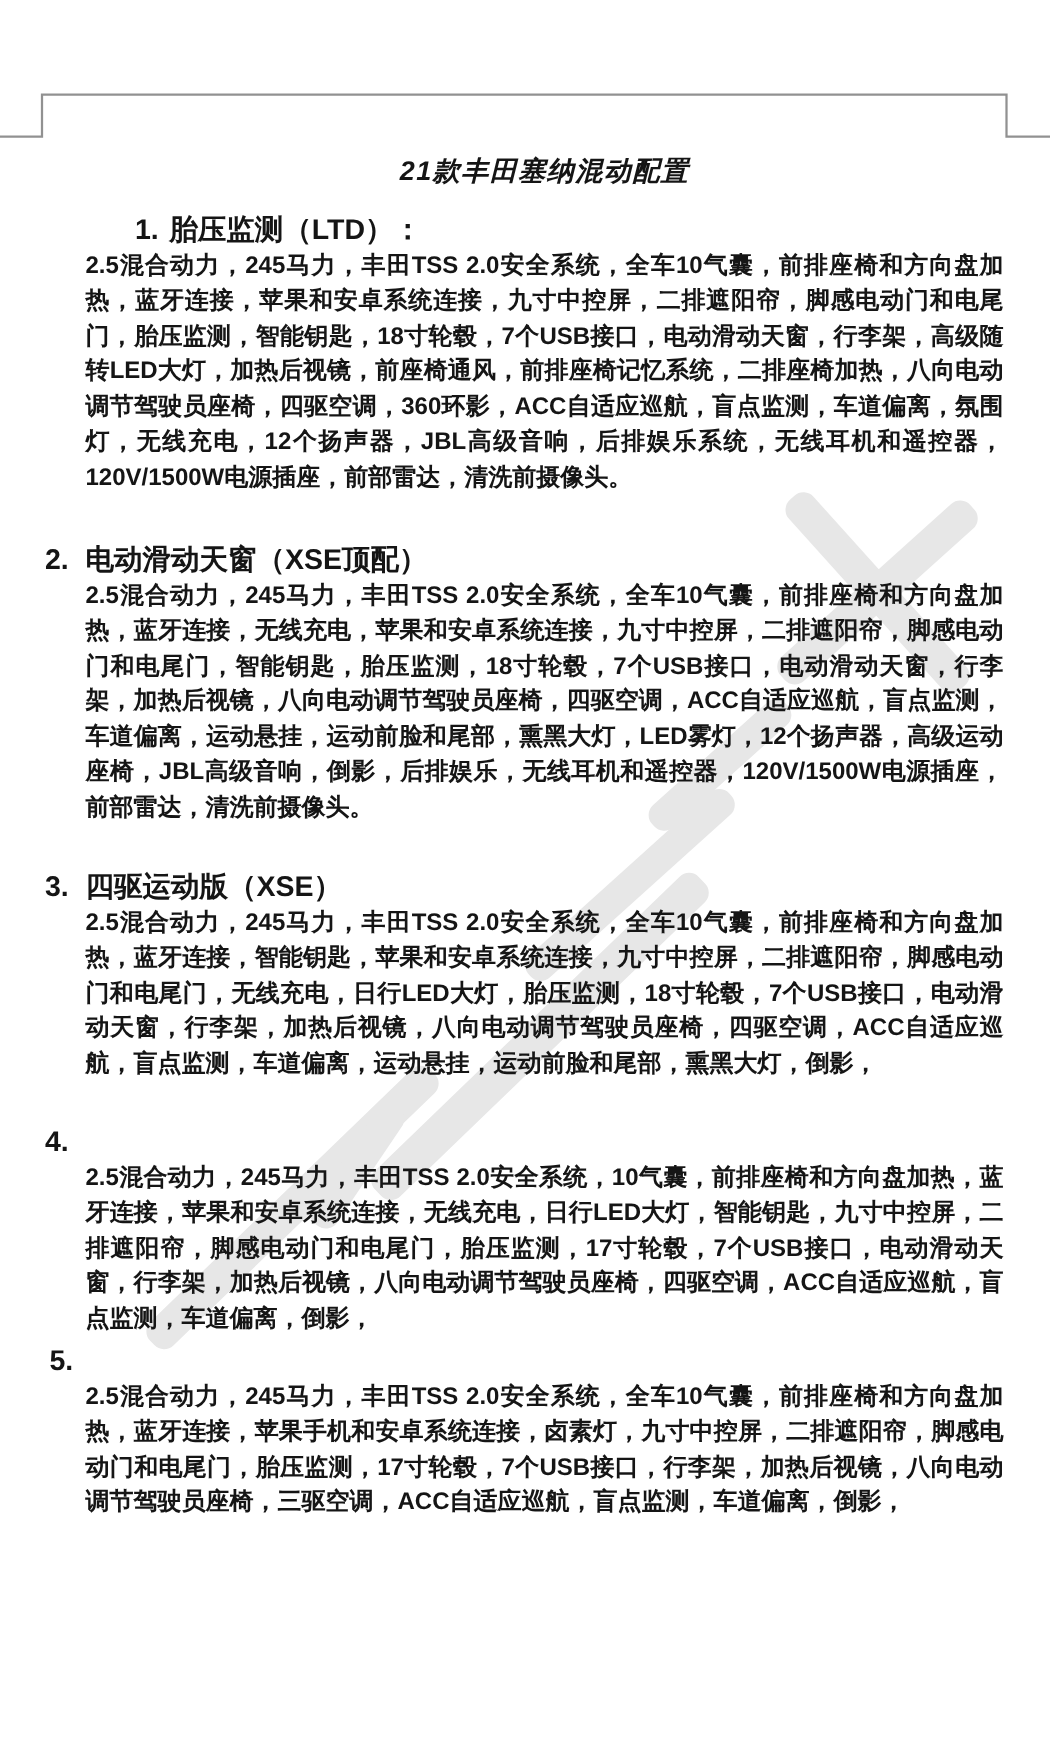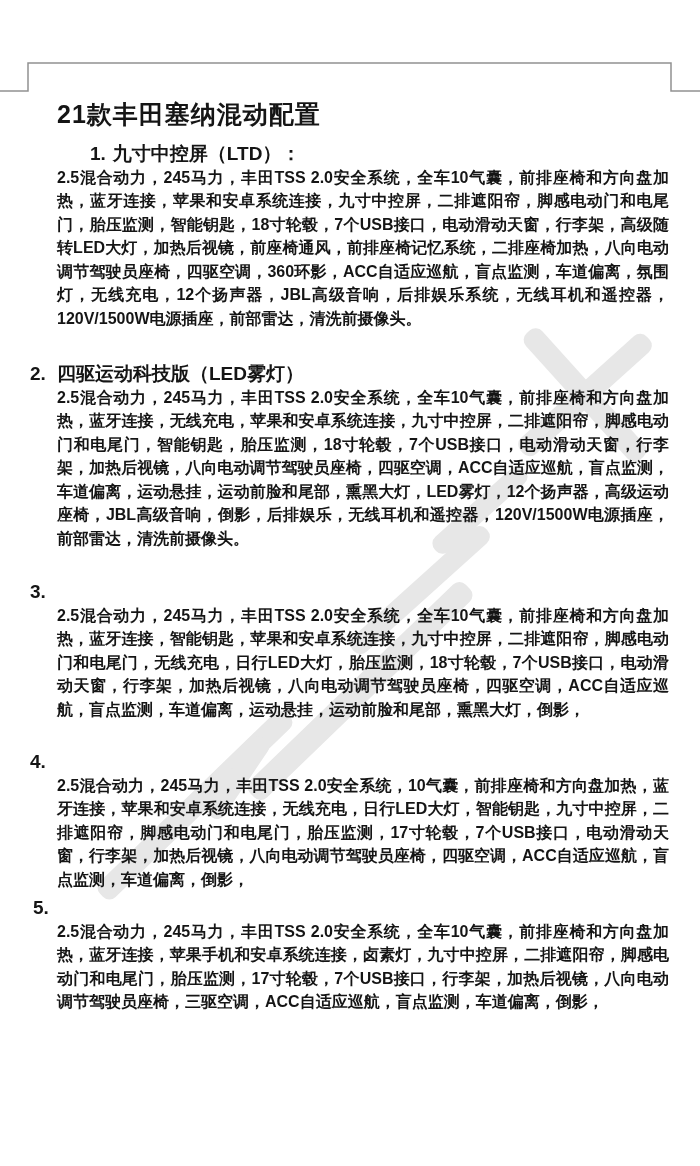--- a/index.html
+++ b/index.html
@@ -40,25 +40,26 @@
   .wm-g { left: 228px; top: 730px; width: 20px;  height: 95px; transform: rotate(34deg); }
 
   .doc {
     position: absolute;
     left: 57px;
     top: 63px;
     width: 612px;
     z-index: 1;
   }
   .title {
-    font-size: 25px;
+    font-size: 18px;
     line-height: 30px;
-    text-align: left;
+    text-align: center;
     margin: 36px 0 0 0;
     letter-spacing: 1px;
+    font-style: italic;
   }
   .section { margin: 0; }
   .heading {
     display: flex;
     font-size: 19px;
     line-height: 23.5px;
     white-space: nowrap;
   }
   .body-text {
     font-size: 16px;
@@ -100,36 +101,37 @@
   <div class="wm-bar wm-f"></div>
   <div class="wm-bar wm-g"></div>
 </div>
 
 <main class="doc">
   <h1 class="title">21款丰田塞纳混动配置</h1>
 
   <section class="section s1">
     <div class="heading">
       <span class="num">1.</span>
-      <span class="htext">九寸中控屏（LTD）：</span>
+      <span class="htext">胎压监测（LTD）：</span>
     </div>
     <p class="body-text">2.5混合动力，245马力，丰田TSS 2.0安全系统，全车10气囊，前排座椅和方向盘加热，蓝牙连接，苹果和安卓系统连接，九寸中控屏，二排遮阳帘，脚感电动门和电尾门，胎压监测，智能钥匙，18寸轮毂，7个USB接口，电动滑动天窗，行李架，高级随转LED大灯，加热后视镜，前座椅通风，前排座椅记忆系统，二排座椅加热，八向电动调节驾驶员座椅，四驱空调，360环影，ACC自适应巡航，盲点监测，车道偏离，氛围灯，无线充电，12个扬声器，JBL高级音响，后排娱乐系统，无线耳机和遥控器， 120V/1500W电源插座，前部雷达，清洗前摄像头。</p>
   </section>
 
   <section class="section s2">
     <div class="heading">
       <span class="num">2.</span>
-      <span class="htext">四驱运动科技版（LED雾灯）</span>
+      <span class="htext">电动滑动天窗（XSE顶配）</span>
     </div>
     <p class="body-text">2.5混合动力，245马力，丰田TSS 2.0安全系统，全车10气囊，前排座椅和方向盘加热，蓝牙连接，无线充电，苹果和安卓系统连接，九寸中控屏，二排遮阳帘，脚感电动门和电尾门，智能钥匙，胎压监测，18寸轮毂，7个USB接口，电动滑动天窗，行李架，加热后视镜，八向电动调节驾驶员座椅，四驱空调，ACC自适应巡航，盲点监测，车道偏离，运动悬挂，运动前脸和尾部，熏黑大灯，LED雾灯，12个扬声器，高级运动座椅，JBL高级音响，倒影，后排娱乐，无线耳机和遥控器，120V/1500W电源插座，前部雷达，清洗前摄像头。</p>
   </section>
 
   <section class="section s3">
     <div class="heading">
       <span class="num">3.</span>
+      <span class="htext">四驱运动版（XSE）</span>
     </div>
     <p class="body-text">2.5混合动力，245马力，丰田TSS 2.0安全系统，全车10气囊，前排座椅和方向盘加热，蓝牙连接，智能钥匙，苹果和安卓系统连接，九寸中控屏，二排遮阳帘，脚感电动门和电尾门，无线充电，日行LED大灯，胎压监测，18寸轮毂，7个USB接口，电动滑动天窗，行李架，加热后视镜，八向电动调节驾驶员座椅，四驱空调，ACC自适应巡航，盲点监测，车道偏离，运动悬挂，运动前脸和尾部，熏黑大灯，倒影，</p>
   </section>
 
   <section class="section s4">
     <div class="heading">
       <span class="num">4.</span>
     </div>
     <p class="body-text">2.5混合动力，245马力，丰田TSS 2.0安全系统，10气囊，前排座椅和方向盘加热，蓝牙连接，苹果和安卓系统连接，无线充电，日行LED大灯，智能钥匙，九寸中控屏，二排遮阳帘，脚感电动门和电尾门，胎压监测，17寸轮毂，7个USB接口，电动滑动天窗，行李架，加热后视镜，八向电动调节驾驶员座椅，四驱空调，ACC自适应巡航，盲点监测，车道偏离，倒影，</p>
   </section>

